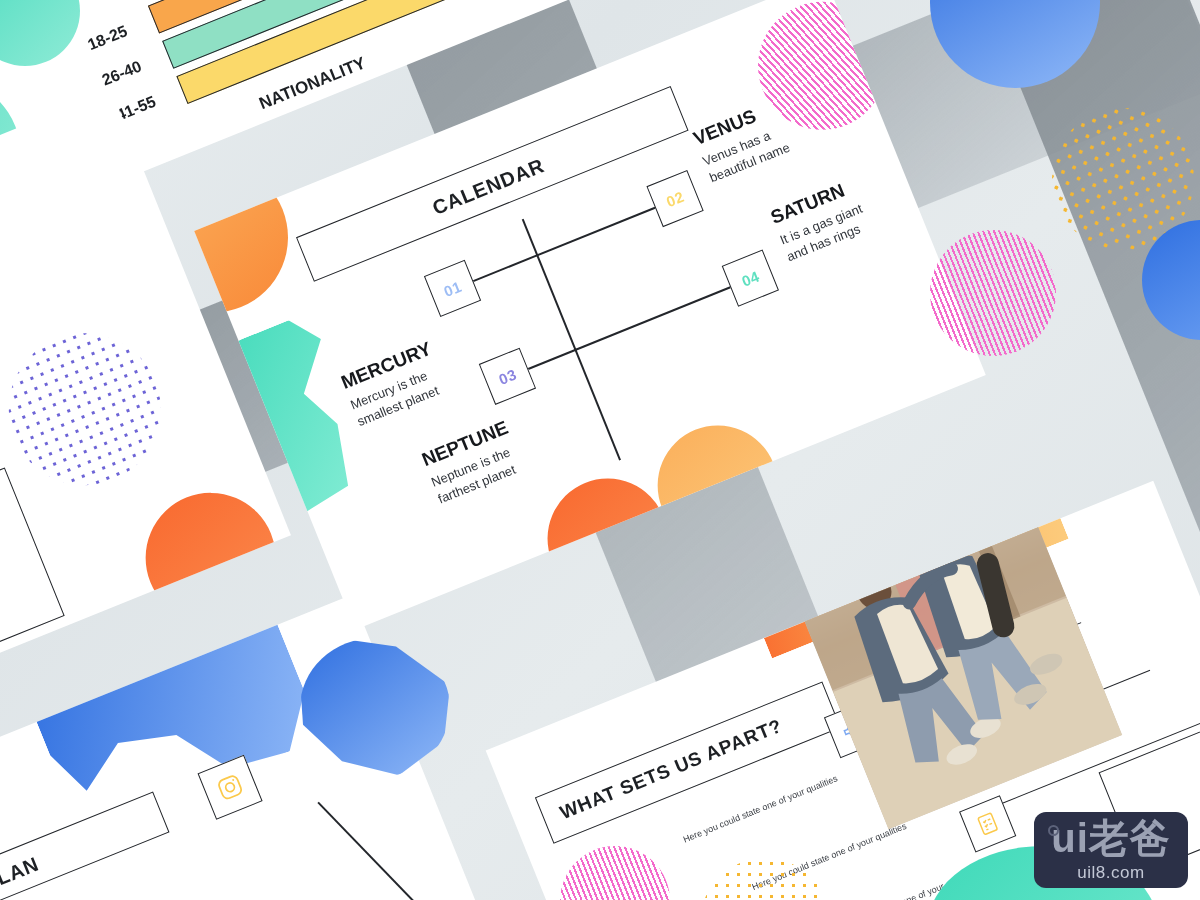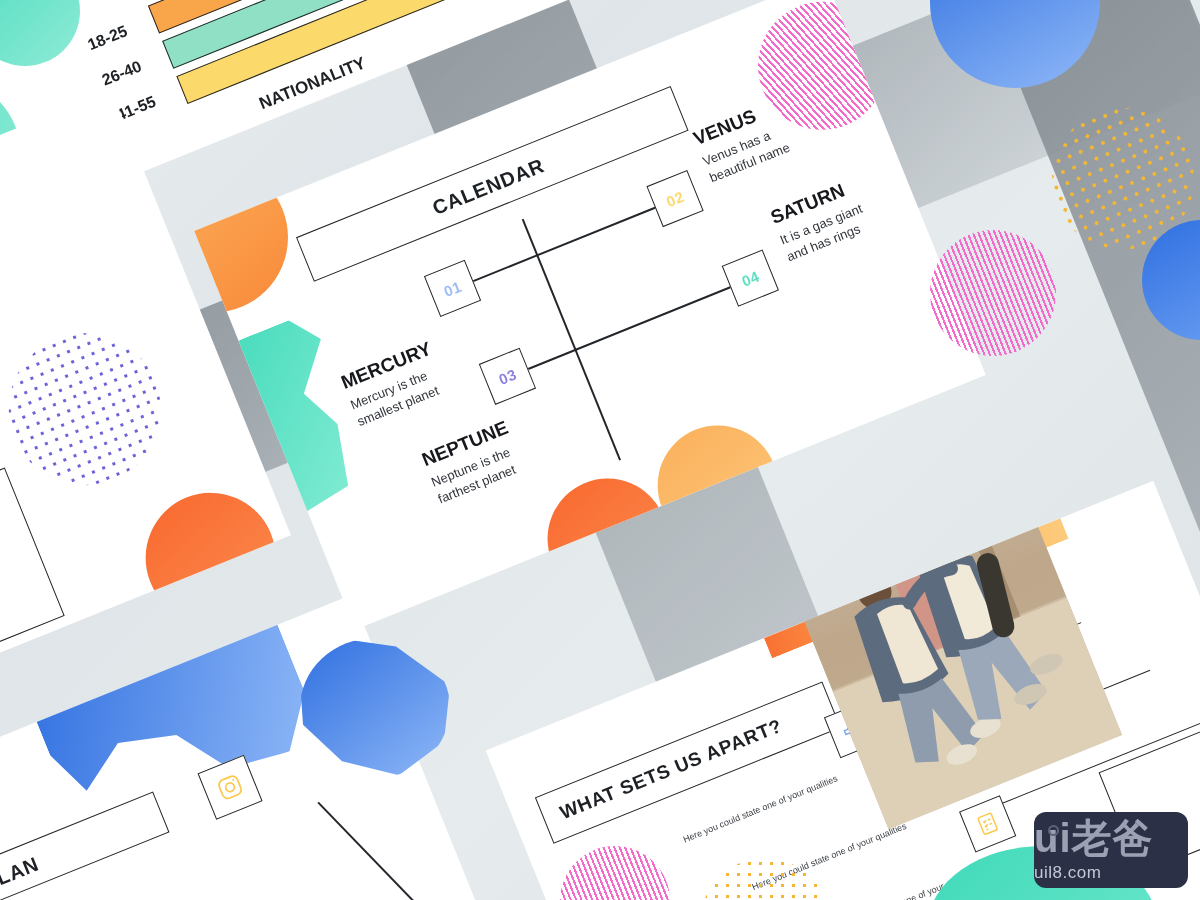--- a/index.html
+++ b/index.html
@@ -106,21 +106,21 @@
   
   .deco { position: absolute; pointer-events: none; }
   .circle { border-radius: 50%; }
 
   
   #watermark {
     position: absolute;
     background: #2b3047;
     border-radius: 12px;
     display: flex; flex-direction: column;
-    justify-content: center;
+    align-items: center; justify-content: center;
   }
   #watermark .wm-dot {
     position: absolute; left: 14px; top: 13px;
     width: 11px; height: 11px; border-radius: 50%;
     border: 2px solid #5c627a;
   }
   #watermark .wm-main {
     font-size: 40px; font-weight: 700; color: #9ba1b3;
     letter-spacing: 1px; line-height: 1;
   }

